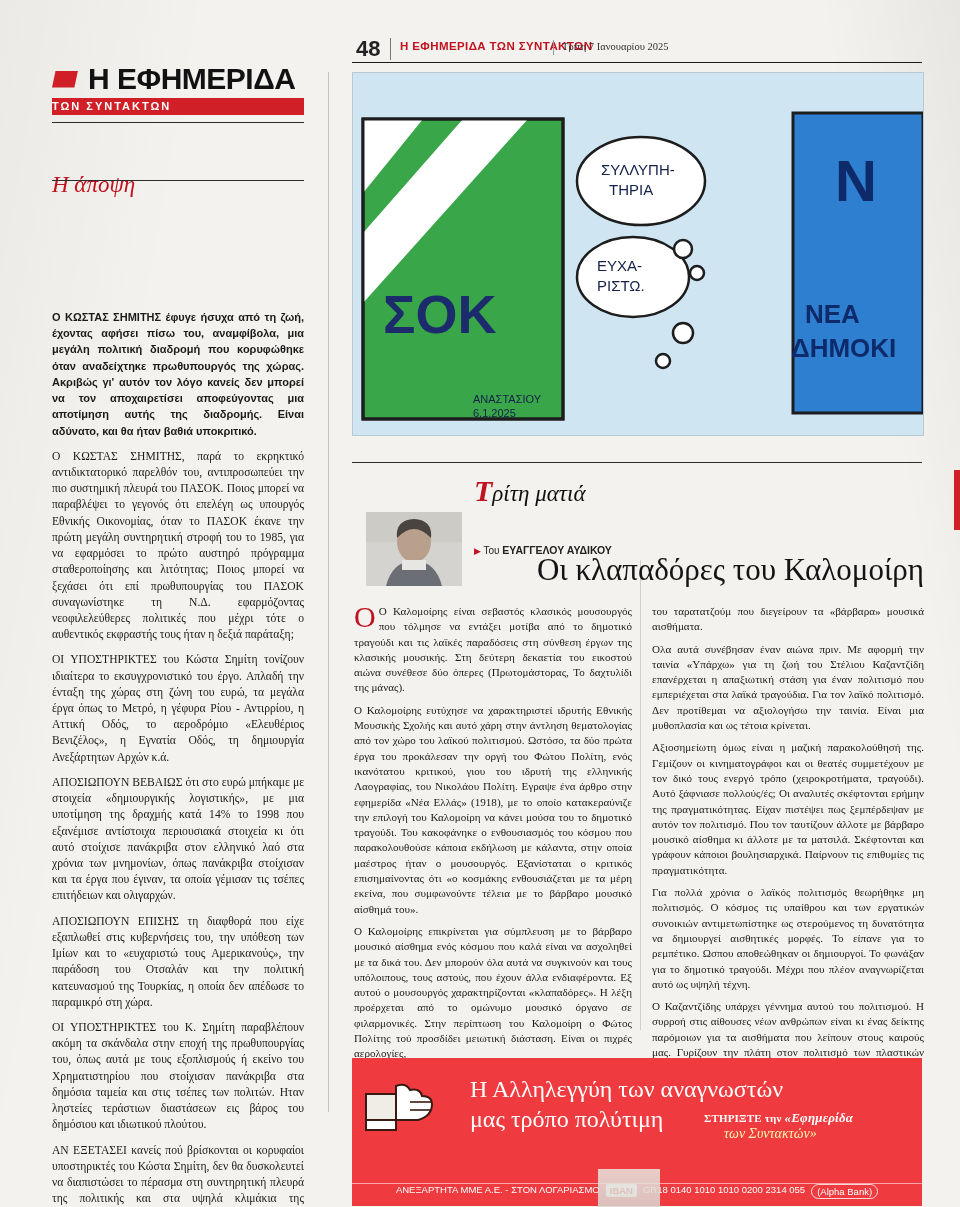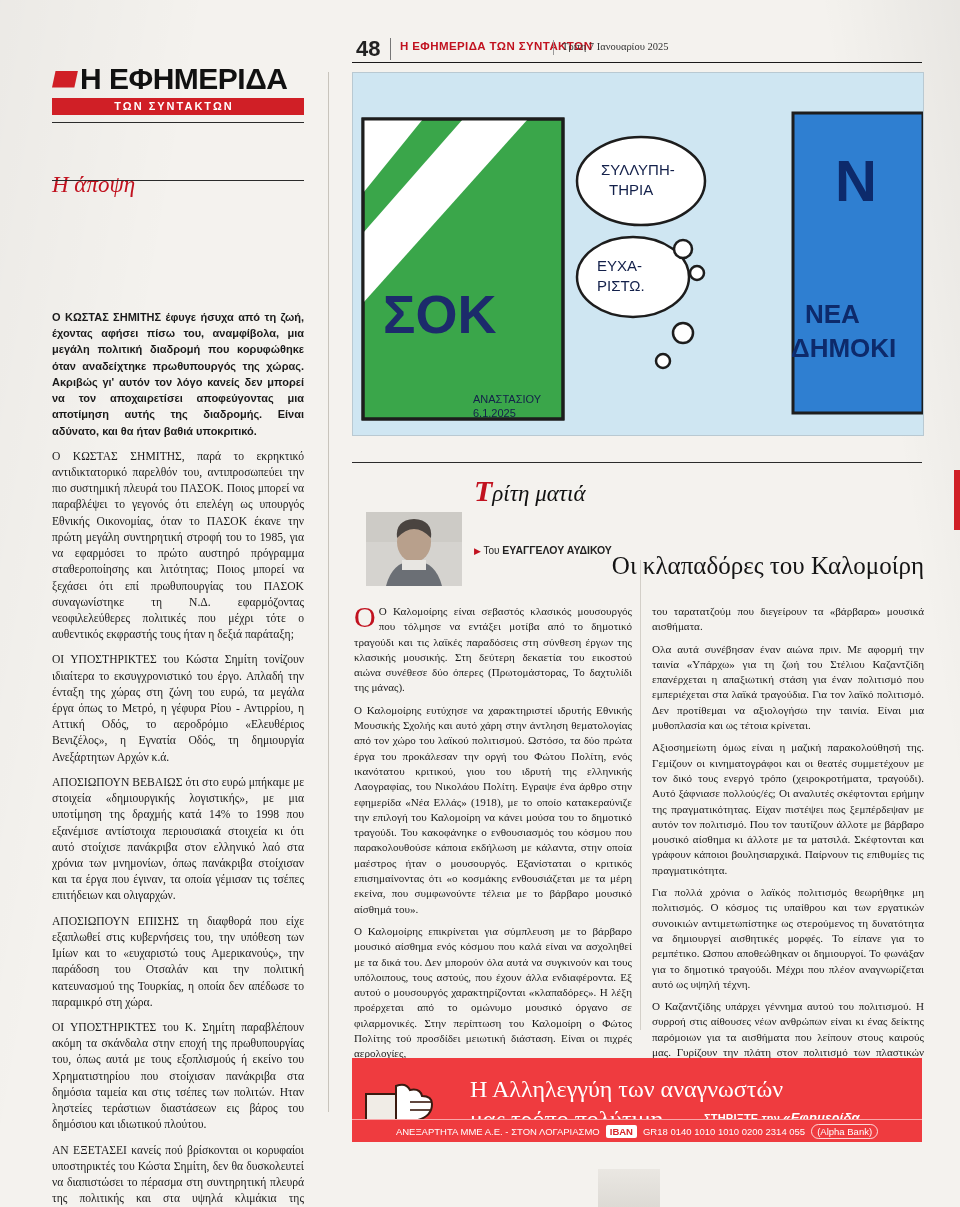--- a/index.html
+++ b/index.html
@@ -34,37 +34,37 @@
   .head-sep{
     position:absolute;left:553px;top:40px;width:1px;height:15px;background:#999;
   }
   .head-date{
     position:absolute;left:562px;top:41px;
     font-family:Liberation Serif, serif;
     font-size:10.5px;color:#333;
   }
   
   .masthead{position:absolute;left:52px;top:64px;width:252px;}
-  .mast-row{display:flex;align-items:center;gap:2px;}
+  .mast-row{display:flex;align-items:center;gap:10px;}
   .mast-flag{
     width:26px;height:17px;
     background:#d01f26;
     clip-path:polygon(14% 0,100% 0,86% 100%,0 100%);
   }
   .mast-title{
     font-family:"Liberation Sans", sans-serif;
     font-weight:bold;font-size:30px;letter-spacing:-0.5px;color:#111;
     line-height:1;
   }
   .mast-sub{
     margin-top:4px;
     background:#d01f26;color:#fff;
     font-family:"Liberation Sans", sans-serif;
     font-weight:bold;font-size:11px;letter-spacing:2px;
-    text-align:center;padding:2px 8px 3px 0;
+    text-align:left;padding:2px 8px 3px 0;
   }
   .mast-rule{margin-top:7px;height:1px;background:#2b2b2b;}
   .opinion-kicker{
     position:absolute;left:52px;top:136px;
     font-family:"Liberation Serif", serif;
     font-style:italic;font-size:23px;color:#c1121f;margin-top:36px;
   }
   .opinion-rule{position:absolute;left:52px;top:180px;width:252px;height:1px;background:#2b2b2b;}
   .headline{
     position:absolute;left:52px;top:192px;width:258px;
@@ -119,69 +119,69 @@
   .col2-author .tri{color:#c1121f;font-size:9px;}
   .col2-author b{font-size:10.5px;}
   .author-photo{
     position:absolute;left:366px;top:512px;width:96px;height:74px;
     background:linear-gradient(180deg,#dcdcd8 0%,#c9c7c2 100%);
     overflow:hidden;
   }
   .title2{
     position:absolute;left:474px;top:552px;width:450px;
     font-family:"Liberation Serif", serif;
-    font-size:25px;color:#141414;text-align:right;
+    font-size:31px;color:#141414;text-align:right;
   }
   .body2{
     position:absolute;top:604px;
     font-size:11.1px;line-height:1.38;text-align:justify;hyphens:auto;
   }
   .body2.c1{left:354px;width:278px;}
   .body2.c2{left:652px;width:272px;}
   .body2 p{margin:0 0 7px 0;}
   .dropcap{
     float:left;
     font-family:"Liberation Serif", serif;
     color:#c1121f;font-size:30px;line-height:25px;
     padding-right:3px;font-weight:normal;
   }
   
   .ad{
-    position:absolute;left:352px;top:1058px;width:570px;height:84px;
+    position:absolute;left:352px;top:1058px;width:570px;height:148px;
     background:#ef3b3f;
     overflow:hidden;
   }
   .ad-hand{
     position:absolute;left:10px;top:18px;width:86px;height:62px;
   }
   .ad-l1{
     position:absolute;left:118px;top:18px;
     font-family:"Liberation Serif", serif;
     font-size:24px;color:#fff;
   }
   .ad-l2{
     position:absolute;left:118px;top:48px;
     font-family:"Liberation Serif", serif;
     font-size:24px;color:#fff;
   }
   .ad-r1{
     position:absolute;left:352px;top:52px;
-    font-family:Liberation Sans, sans-serif;
+    font-family:Liberation Serif, serif;
     font-size:11px;font-weight:bold;color:#fff;letter-spacing:.2px;
   }
   .ad-r1 i{font-style:italic;font-size:13px;}
   .ad-r2{
     position:absolute;left:372px;top:68px;
     font-family:"Liberation Serif", serif;
     font-style:italic;font-size:14px;color:#fff8b0;
   }
   .ad-iban{
     position:absolute;left:0;bottom:0;width:570px;height:22px;
     background:#ef3b3f;border-top:1px solid rgba(255,255,255,.55);
-    display:flex;align-items:center;justify-content:center;gap:6px;
+    display:flex;align-items:flex-start;justify-content:center;gap:6px;
     font-family:"Liberation Sans", sans-serif;font-size:9.5px;color:#fff;
   }
   .ad-iban .tag{background:#fff;color:#d6262a;font-weight:bold;padding:1px 4px;border-radius:2px;}
   .ad-iban .bank{border:1px solid rgba(255,255,255,.8);padding:1px 5px;border-radius:9px;}
   .fold{
     position:absolute;left:598px;bottom:0;width:62px;height:38px;
     background:linear-gradient(180deg,#e8e5e0,#d9d6d0);
     opacity:.85;
   }
   .edge-mark{position:absolute;right:0;top:470px;width:6px;height:60px;background:#d01f26;}

